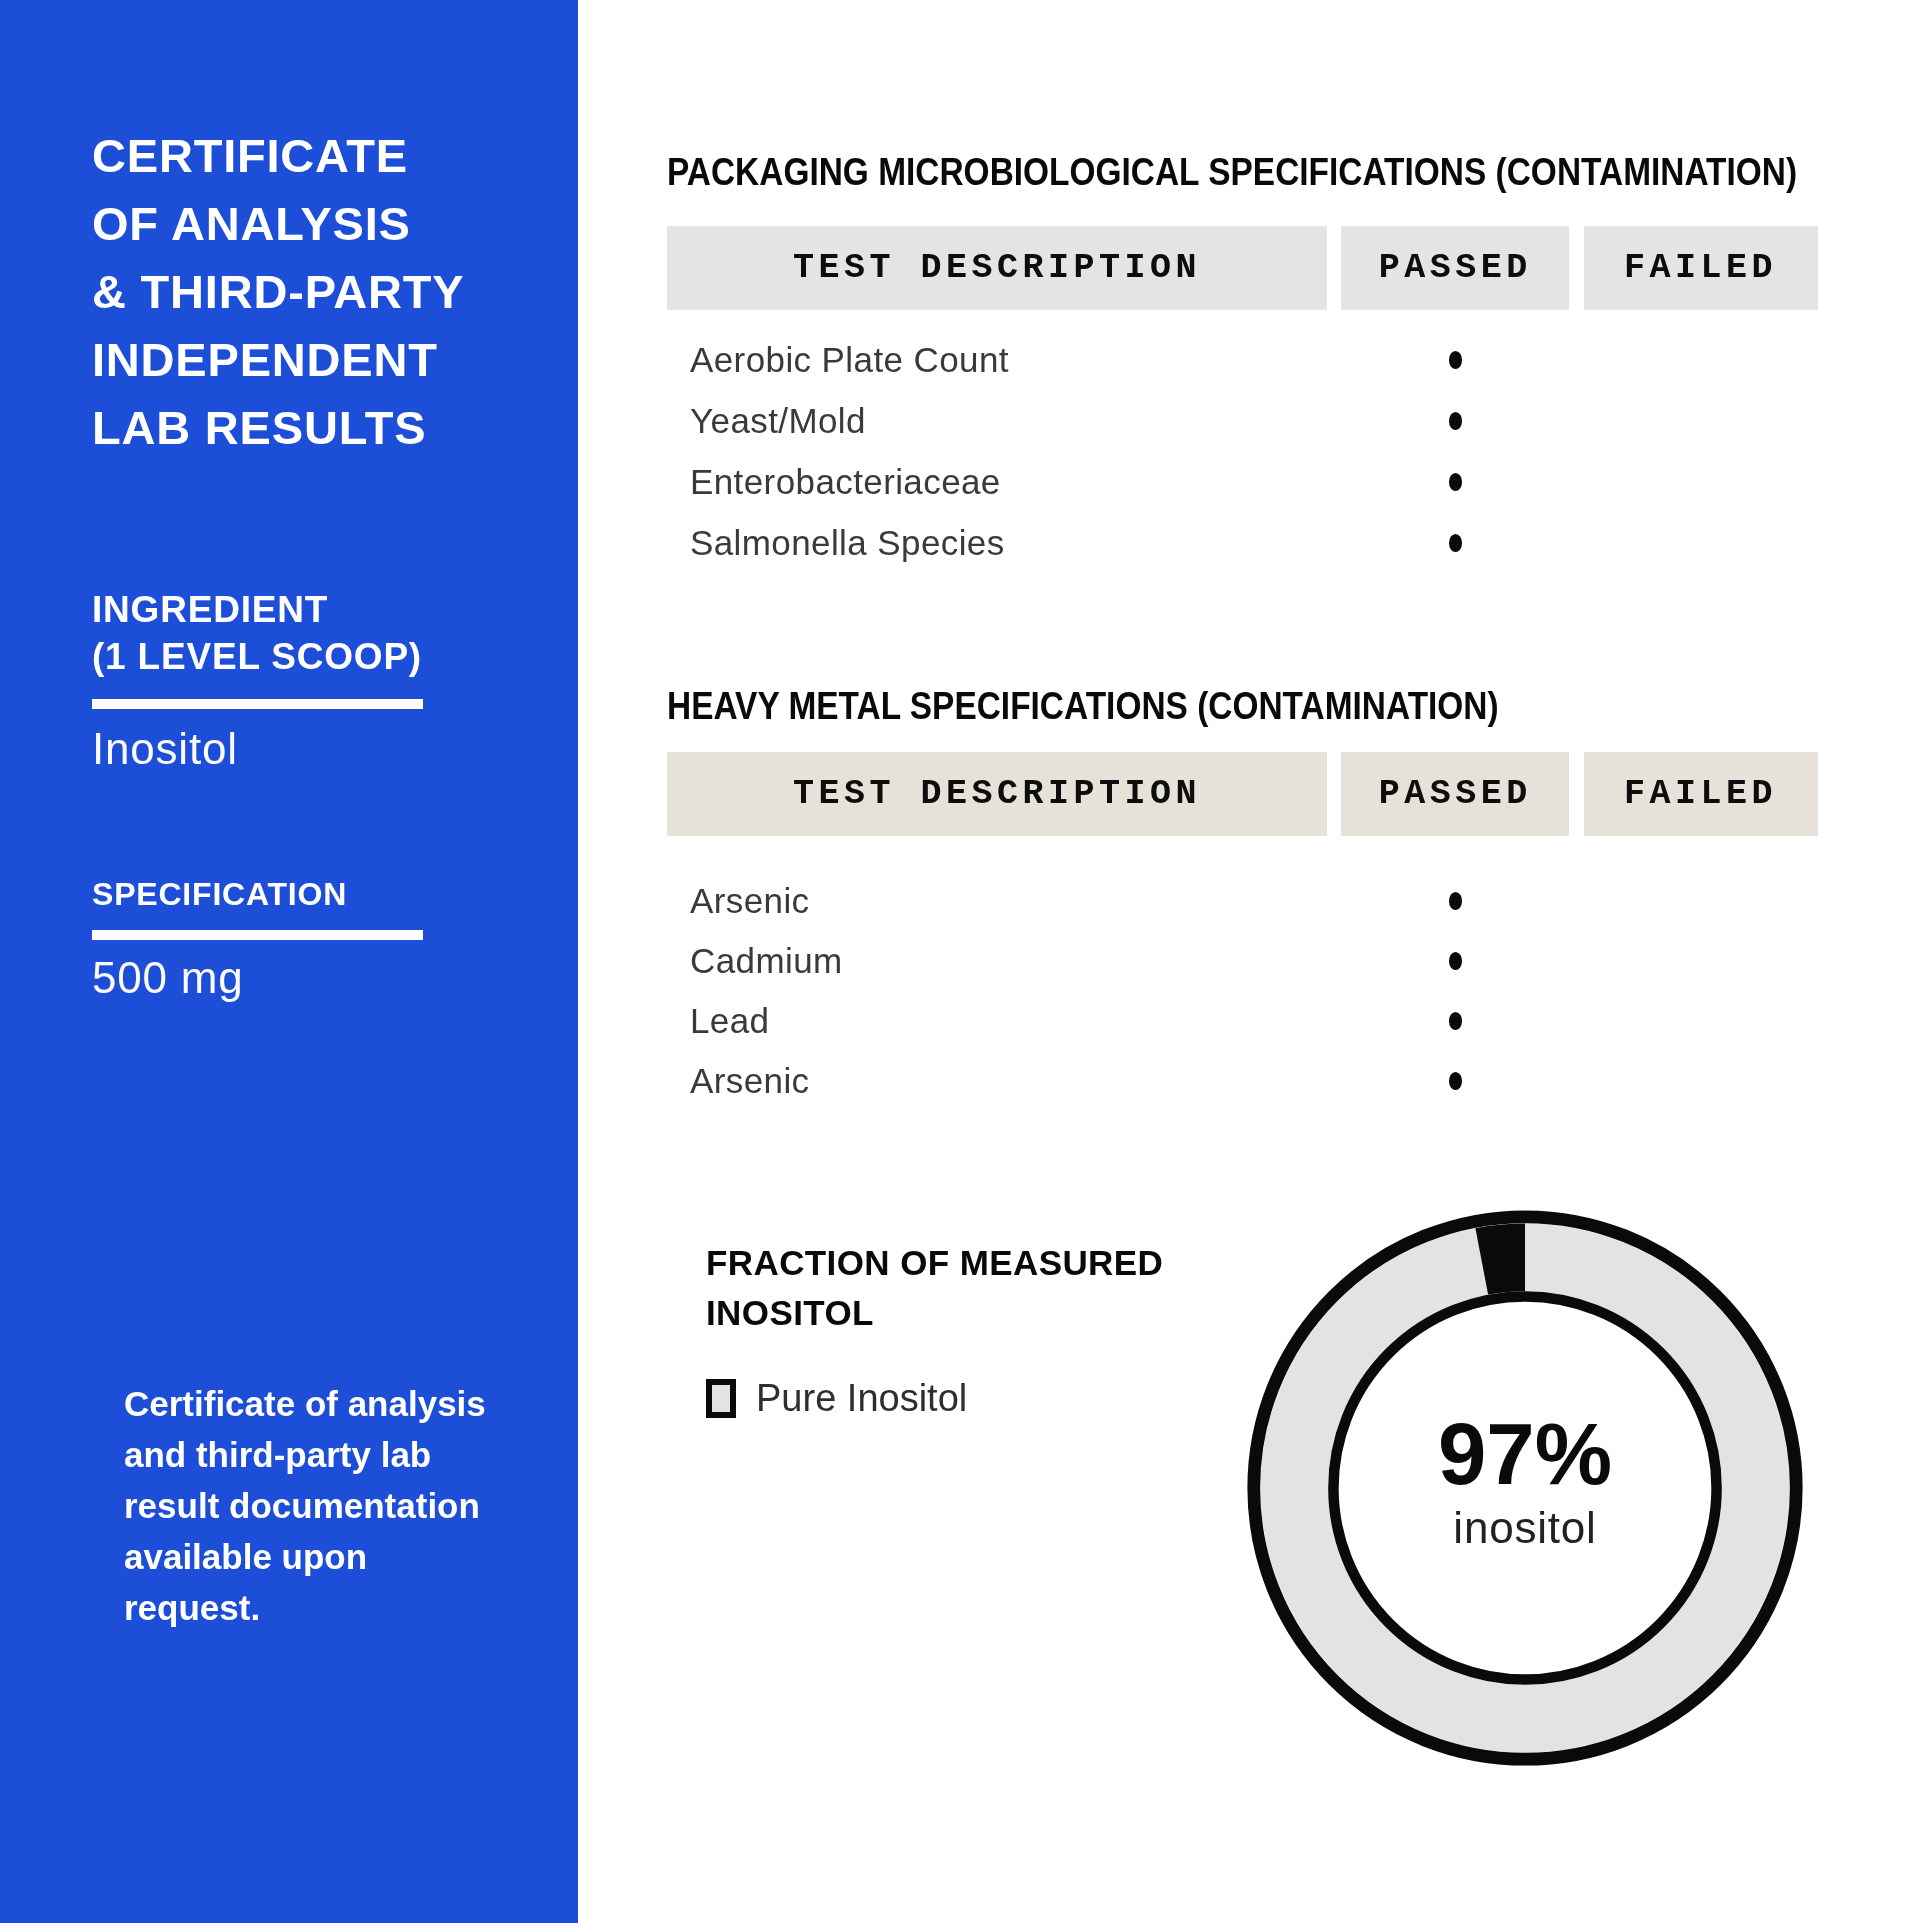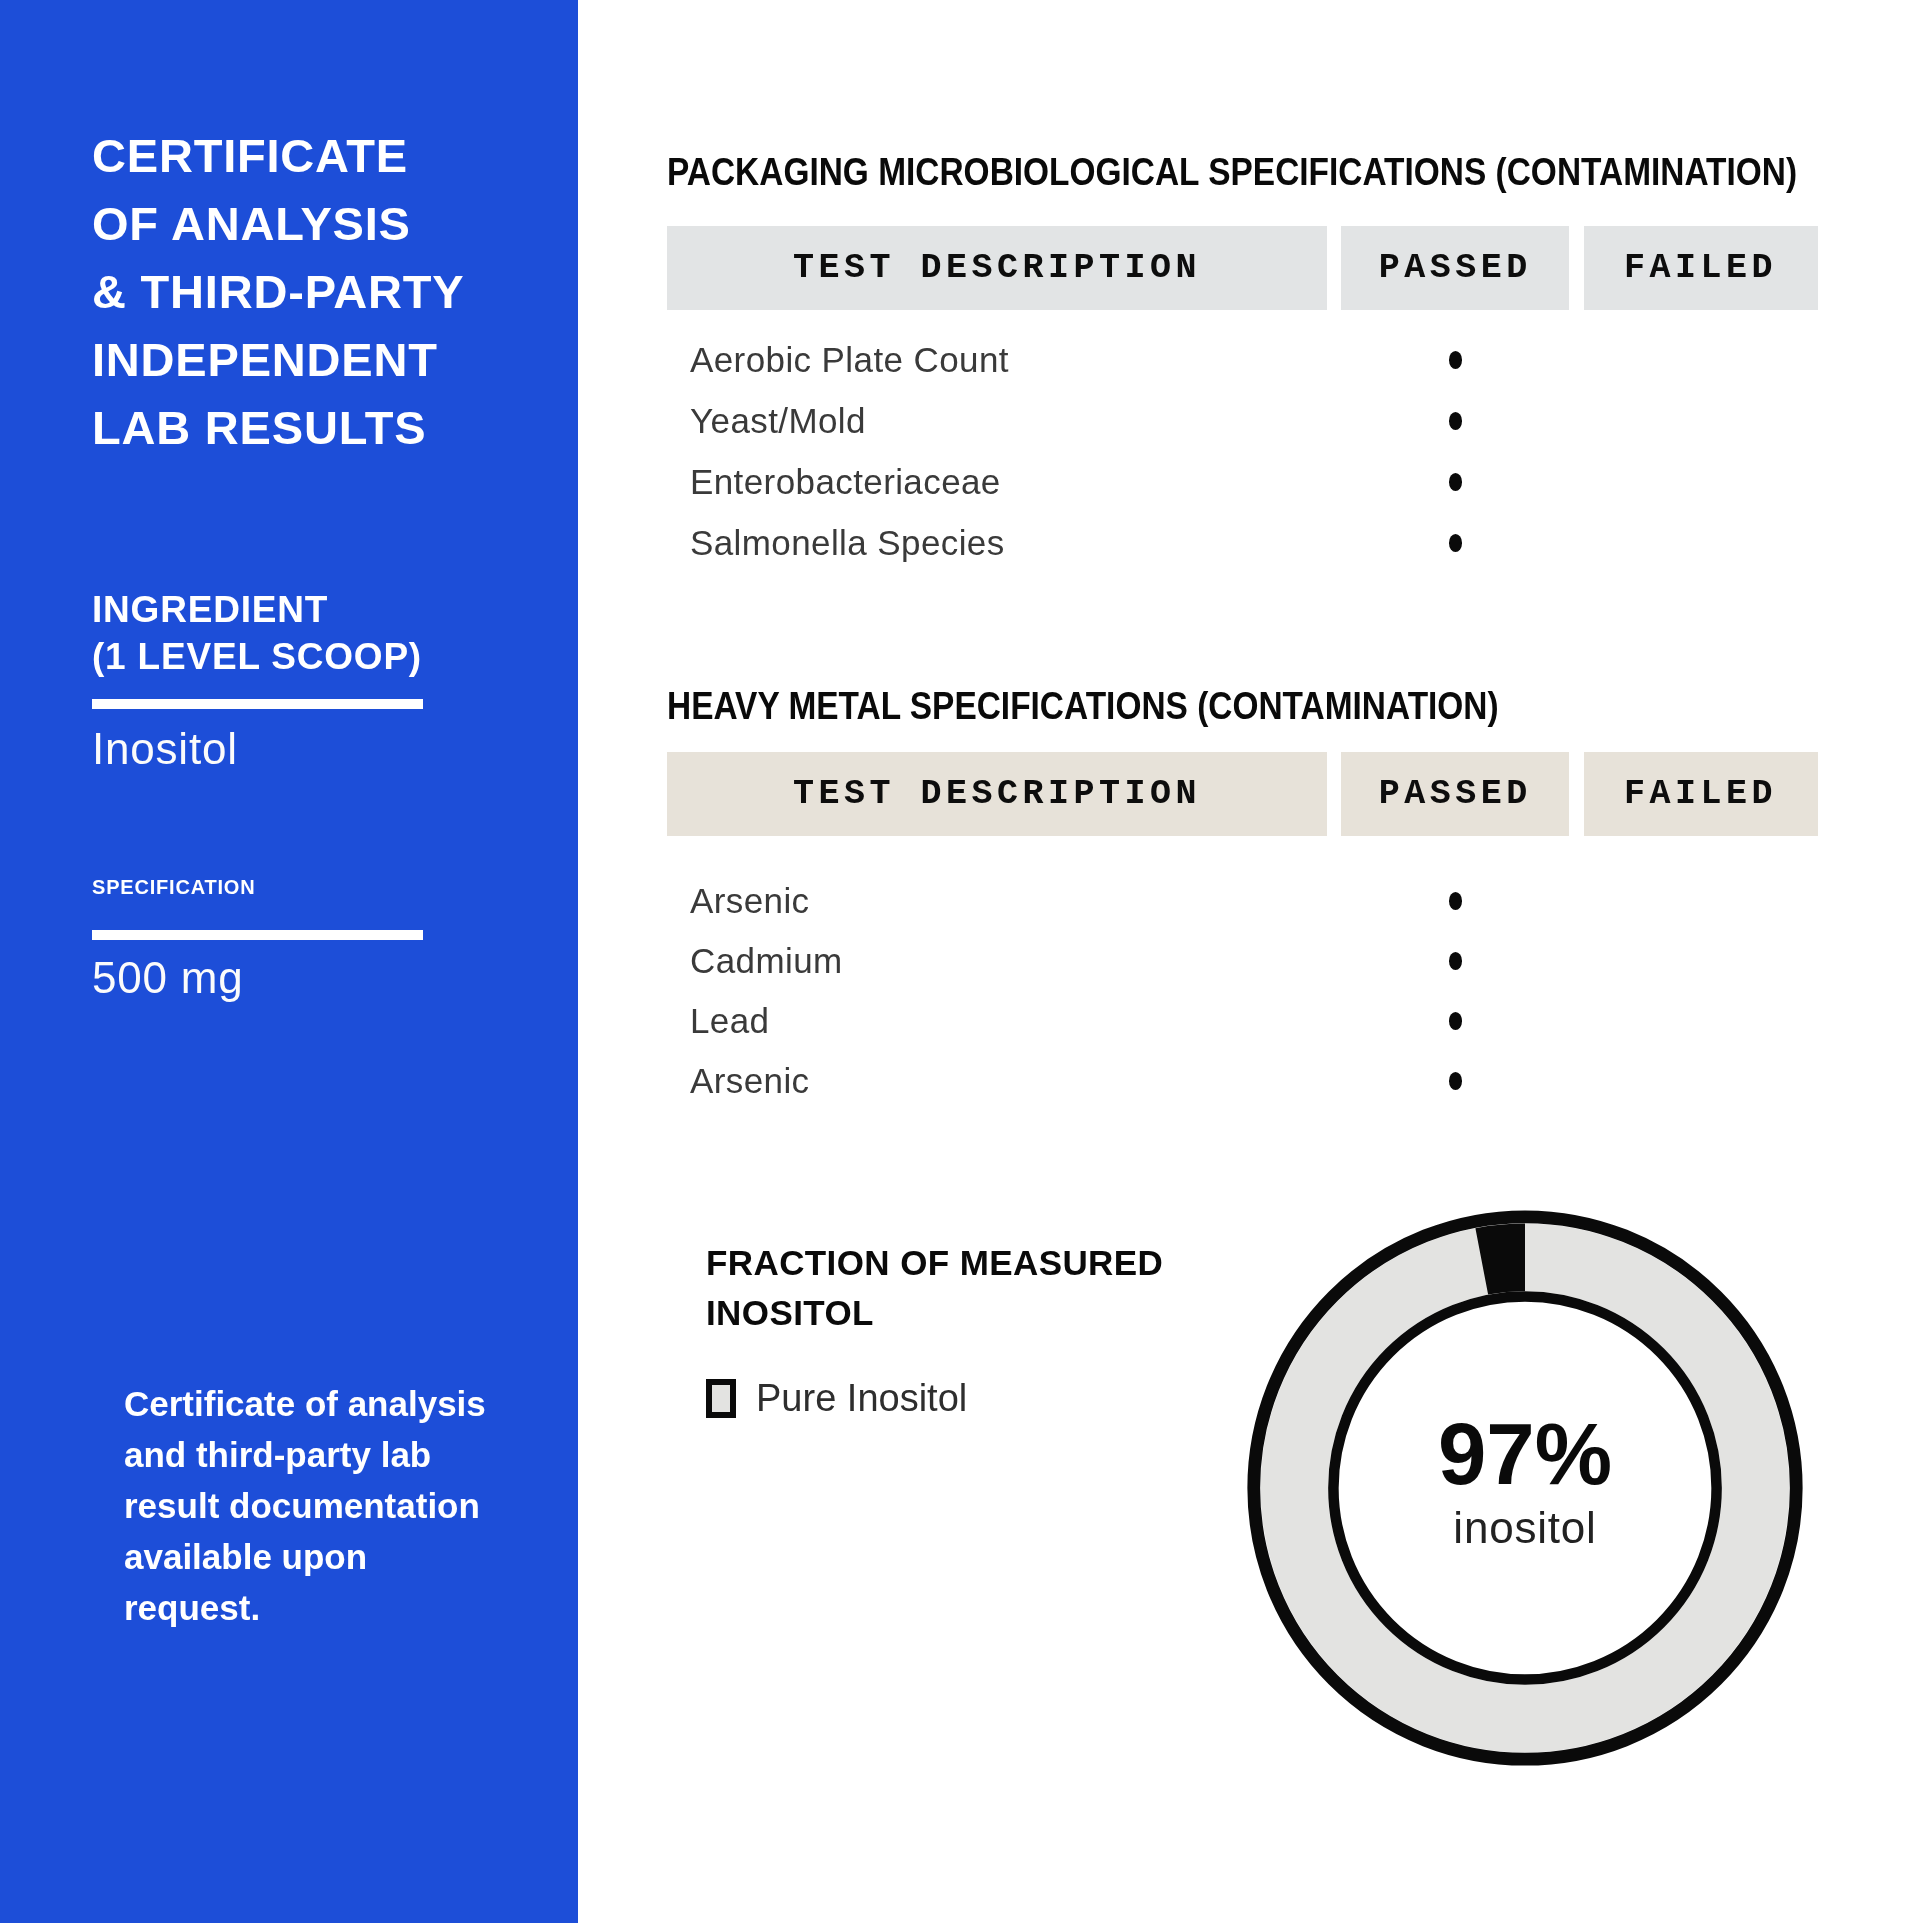--- a/index.html
+++ b/index.html
@@ -10,21 +10,21 @@
   .left-panel{position:absolute;left:0;top:0;width:578px;height:1924px;background:#1d4ed8;color:#ffffff;}
   .panel-title{position:absolute;left:92px;top:122px;font-size:47px;font-weight:700;
                line-height:68px;letter-spacing:0.8px;white-space:pre-line;}
   .ing-label{position:absolute;left:92px;top:586px;font-size:37px;font-weight:700;
              line-height:47px;letter-spacing:0.8px;white-space:pre-line;}
   .rule{position:absolute;left:92px;width:331px;height:9.8px;background:#ffffff;}
   .rule-1{top:699px;}
   .rule-2{top:930px;}
   .panel-value{position:absolute;left:92px;font-size:44px;font-weight:300;color:#fbfbfb;letter-spacing:0.8px;}
   .ing-value{top:724px;}
-  .spec-label{position:absolute;left:92px;top:876px;font-size:20px;font-weight:700;letter-spacing:0.8px;}
+  .spec-label{position:absolute;left:92px;top:876px;font-size:32px;font-weight:700;letter-spacing:0.8px;}
   .spec-value{top:953px;}
   .footnote{position:absolute;left:92px;top:1378px;font-size:35px;font-weight:700;
             line-height:51px;white-space:pre-line;margin-left:32px;}
 
   
   .section{position:absolute;left:667px;width:1152px;}
   .sec-micro{top:125px;margin-top:26px;}
   .sec-metal{top:677px;margin-top:8px;}
   .sec-heading{font-size:38px;font-weight:700;color:#0a0a0a;white-space:nowrap;
                transform:scaleX(0.88);transform-origin:left center;}

